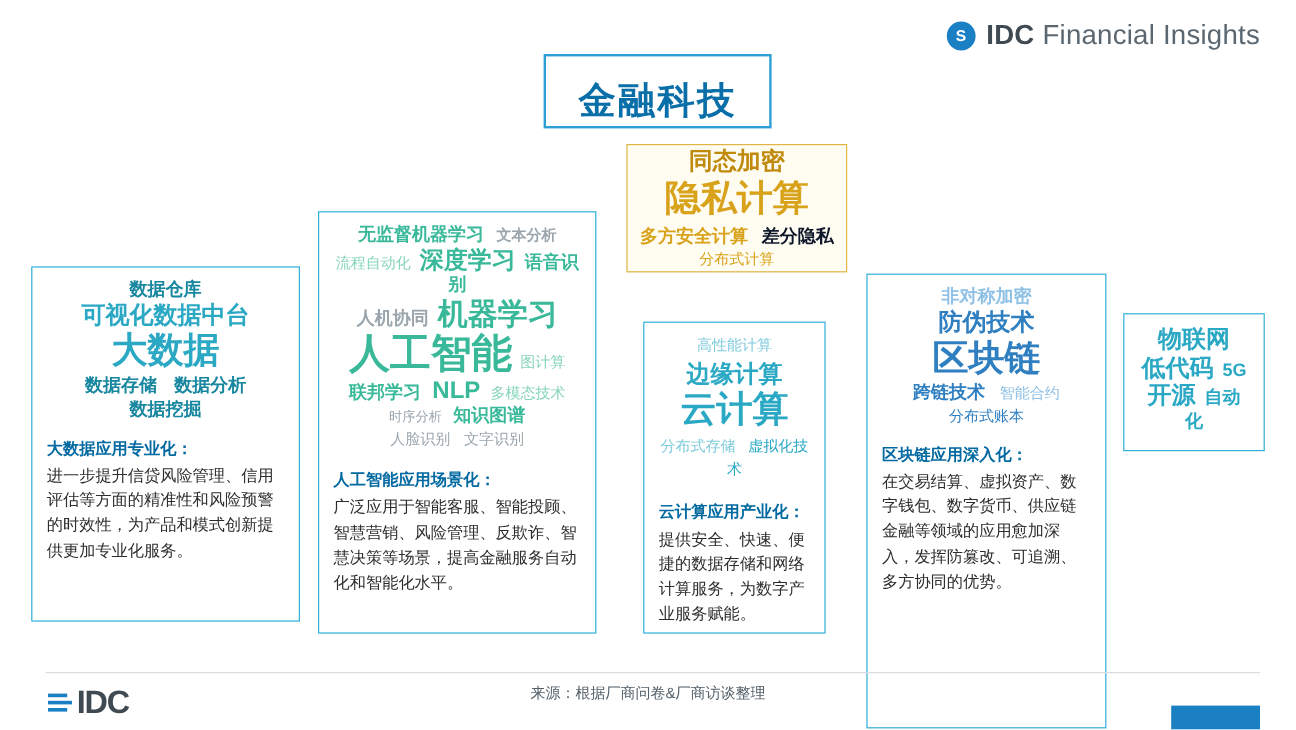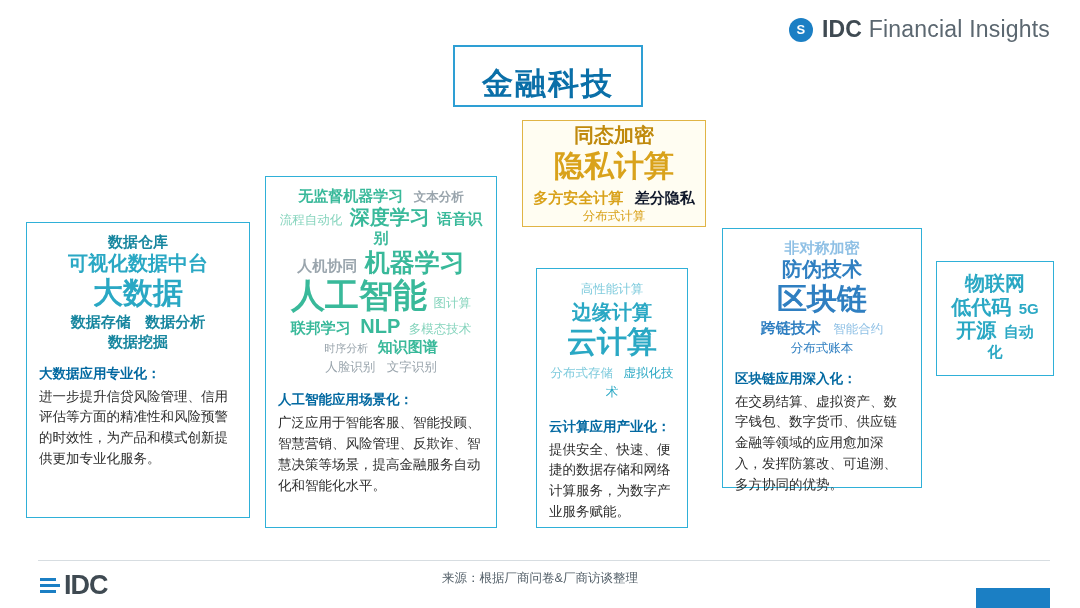--- a/index.html
+++ b/index.html
@@ -86,21 +86,21 @@
   .c-blue-l  { color: #8fc0e5; }
   .c-gold    { color: #d9a21b; }
   .c-gold-d  { color: #c08a0d; }
   .c-gold-l  { color: #0f172a; }
   .c-gray    { color: #9aa5ad; }
 
   
   #card-bigdata   { left: 26px;  top: 222px; width: 224px; height: 296px; }
   #card-ai        { left: 265px; top: 176px; width: 232px; height: 352px; }
   #card-cloud     { left: 536px; top: 268px; width: 152px; height: 260px; }
-  #card-chain     { left: 722px; top: 228px; width: 200px; height: 260px; }
+  #card-chain     { left: 722px; top: 228px; width: 200px; height: 379px; }
   #card-iot       { left: 936px; top: 261px; width: 118px; height: 115px; }
 
   #card-privacy {
     position: absolute;
     left: 522px; top: 120px; width: 184px; height: 107px;
     border: 1.6px solid #e0b445;
     background: #fffdf2;
     display: flex; flex-direction: column;
     align-items: center; justify-content: center;
     line-height: 1.22;

